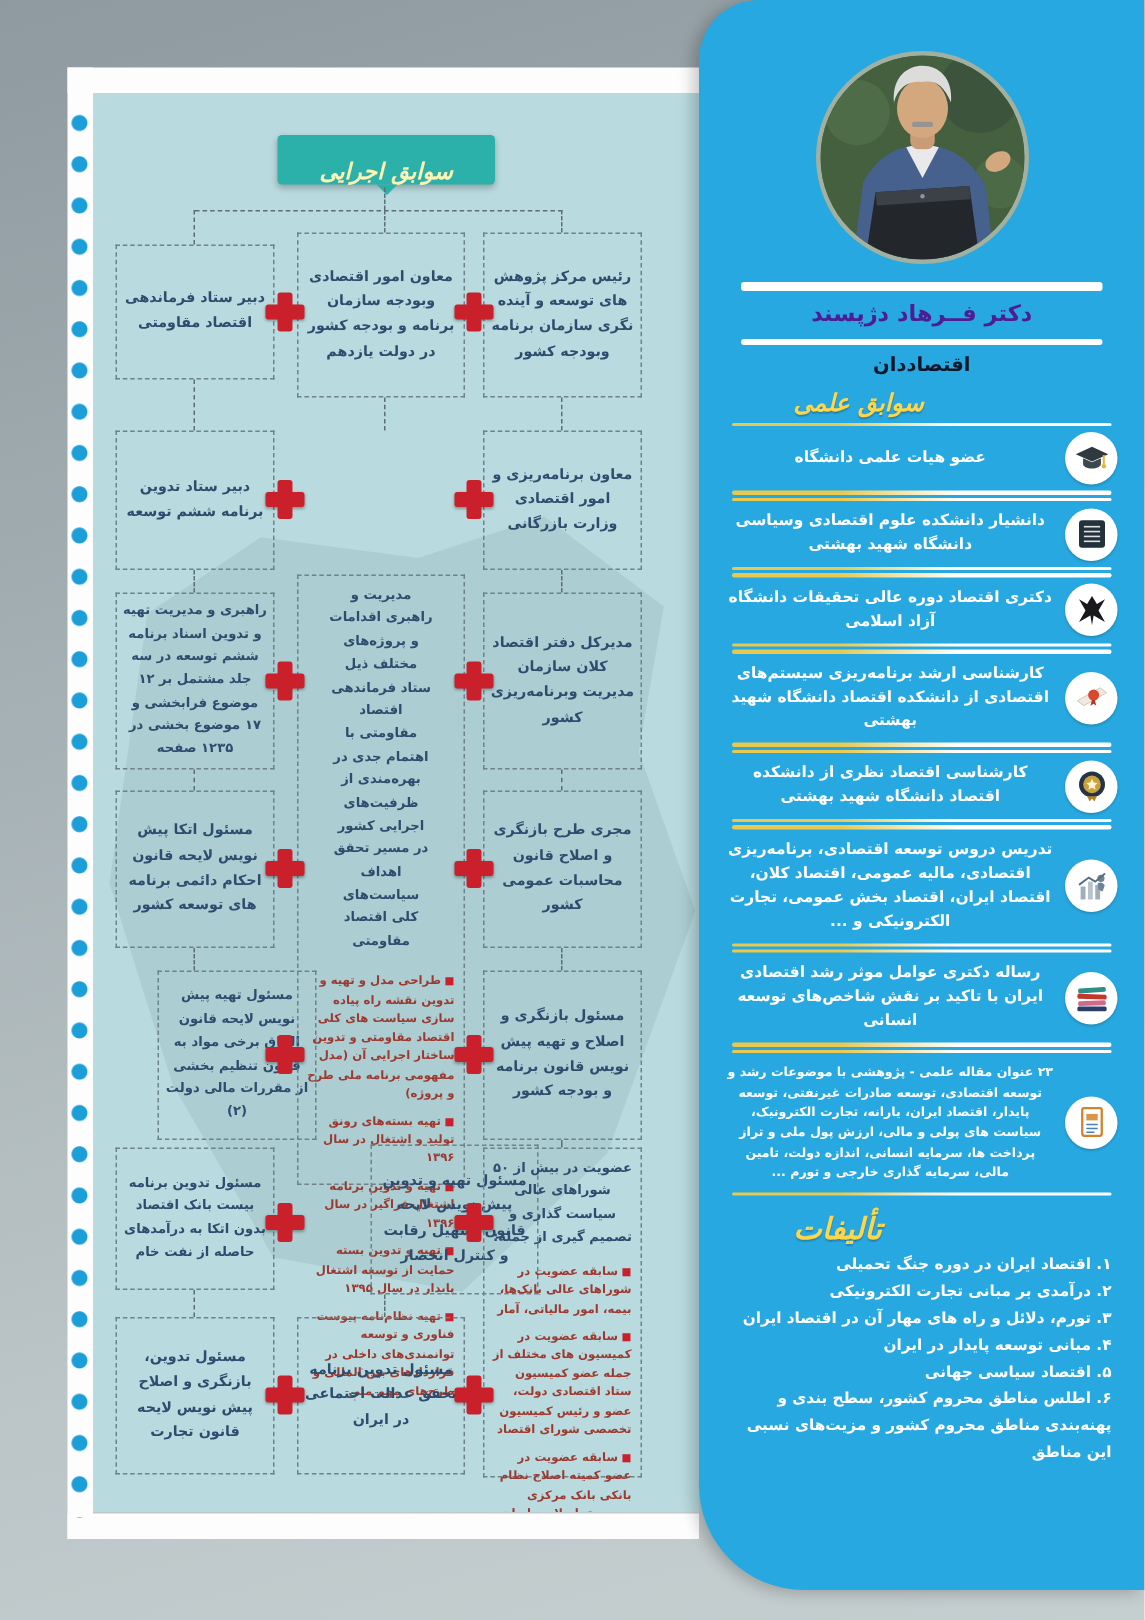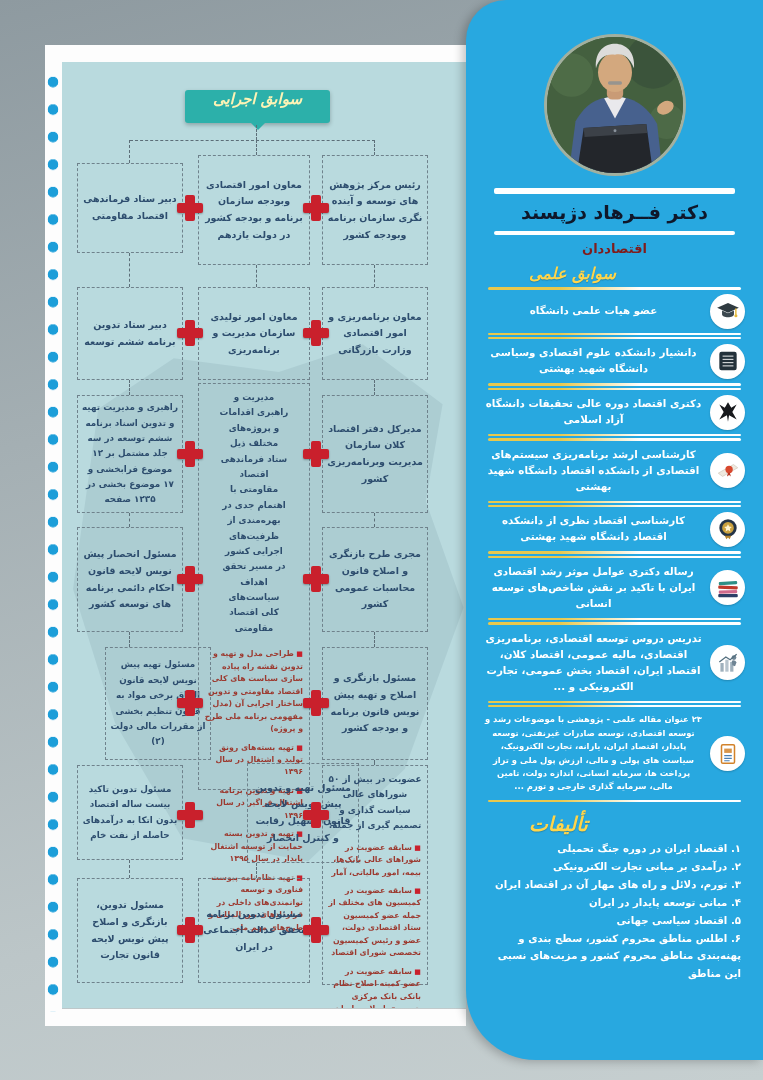--- a/index.html
+++ b/index.html
@@ -24,21 +24,21 @@
 
   
   .panel{
     position:absolute;left:62px;top:62px;width:404px;height:946px;
     background:#b9dade;overflow:hidden;direction:rtl;
   }
   .map{position:absolute;left:-10px;top:250px;width:420px;height:600px;opacity:.22;}
 
   .banner{
     position:absolute;left:123px;top:28px;width:145px;height:33px;
-    background:#2cb0aa;border-radius:3px;display:flex;align-items:flex-start;justify-content:center;
+    background:#2cb0aa;border-radius:3px;display:flex;align-items:flex-end;justify-content:center;
     box-shadow:0 2px 4px rgba(0,0,0,.25);
   }
   .banner::after{
     content:"";position:absolute;top:100%;left:50%;margin-left:-7px;
     border:7px solid transparent;border-top-color:#2cb0aa;
   }
   .banner span{color:#fdf3b5;font-size:15px;font-weight:bold;font-style:italic;letter-spacing:1px;}
 
   .conn{position:absolute;}
   .cv{border-right:1.6px dashed #5c6e78;width:0;}
@@ -74,23 +74,23 @@
     padding:30px 18px 10px;box-sizing:border-box;direction:rtl;overflow:hidden;
   }
   .photo{
     width:136px;height:136px;border-radius:50%;margin:4px auto 12px;overflow:hidden;
     border:3px solid rgba(255,255,255,.5);background:#44603f;
   }
   .photo svg{display:block;width:100%;height:100%;}
   .bar{height:6px;background:#ffffff;margin:6px 10px;border-radius:2px;}
   .bar.thin{height:4.5px;}
   .name{
-    margin:4px 0 2px;color:#0f172a;font-size:19px;font-weight:bold;text-align:center;line-height:1.3;
-  }
-  .role{color:#7f1d1d;font-size:13px;font-weight:bold;text-align:center;margin:6px 0 4px;}
+    margin:4px 0 2px;color:#4c1d95;font-size:15px;font-weight:bold;text-align:center;line-height:1.3;
+  }
+  .role{color:#0f172a;font-size:13px;font-weight:bold;text-align:center;margin:6px 0 4px;}
   .script-head{
     color:#ffd54a;font-size:16px;font-weight:bold;font-style:italic;
     text-align:right;padding-left:45px;text-align:left;margin:8px 0 4px;
     text-shadow:0 1px 1px rgba(0,0,0,.2);
   }
   .pub-head{font-size:20px;margin:10px 0 4px;}
 
   .sci-item{margin:0;}
   .gline{
     height:2.4px;border-radius:2px;margin:2px 4px;
@@ -154,37 +154,34 @@
     <div class="fbox" style="left:15px;top:101px;width:106px;height:90px;">
         <span>دبیر ستاد فرماندهی اقتصاد مقاومتی</span>
       </div>
     <div class="fbox" style="left:15px;top:225px;width:106px;height:93px;">
         <span>دبیر ستاد تدوین برنامه ششم توسعه</span>
       </div>
     <div class="fbox" style="left:15px;top:333px;width:106px;height:118px;font-size:8.8px;">
         <span>راهبری و مدیریت تهیه و تدوین اسناد برنامه ششم توسعه در سه جلد مشتمل بر ۱۲ موضوع فرابخشی و ۱۷ موضوع بخشی در ۱۲۳۵ صفحه</span>
       </div>
     <div class="fbox" style="left:15px;top:465px;width:106px;height:105px;">
-        <span>مسئول انحصار پیش نویس لایحه قانون احکام دائمی برنامه های توسعه کشور</span>
+        <span>مسئول اتکا پیش نویس لایحه قانون احکام دائمی برنامه های توسعه کشور</span>
       </div>
     <div class="fbox" style="left:15px;top:585px;width:106px;height:113px;font-size:8.8px;margin-left:28px;">
         <span>مسئول تهیه پیش نویس لایحه قانون الحاق برخی مواد به قانون تنظیم بخشی از مقررات مالی دولت (۲)</span>
       </div>
     <div class="fbox" style="left:15px;top:703px;width:106px;height:95px;font-size:8.8px;">
-        <span>مسئول تدوین تاکید بیست ساله اقتصاد بدون اتکا به درآمدهای حاصله از نفت خام</span>
+        <span>مسئول تدوین برنامه بیست بانک اقتصاد بدون اتکا به درآمدهای حاصله از نفت خام</span>
       </div>
     <div class="fbox" style="left:15px;top:816px;width:106px;height:105px;">
         <span>مسئول تدوین، بازنگری و اصلاح پیش نویس لایحه قانون تجارت</span>
       </div>
 
     <div class="fbox" style="left:136px;top:93px;width:112px;height:110px;">
         <span>معاون امور اقتصادی وبودجه سازمان برنامه و بودجه کشور در دولت یازدهم</span>
-      </div>
-    <div class="fbox" style="left:136px;top:225px;width:112px;height:93px;">
-        <span>معاون امور تولیدی سازمان مدیریت و برنامه‌ریزی</span>
       </div>
     <div class="fbox" style="left:136px;top:321px;width:112px;height:407px;justify-content:flex-start;">
       <p class="fpara">مدیریت و راهبری اقدامات و پروژه‌های مختلف ذیل ستاد فرماندهی اقتصاد مقاومتی با اهتمام جدی در بهره‌مندی از ظرفیت‌های اجرایی کشور در مسیر تحقق اهداف سیاست‌های کلی اقتصاد مقاومتی</p>
       <ul class="fbullets">
         <li>طراحی مدل و تهیه و تدوین نقشه راه پیاده سازی سیاست های کلی اقتصاد مقاومتی و تدوین ساختار اجرایی آن (مدل مفهومی برنامه ملی طرح و پروژه)</li>
         <li>تهیه بسته‌های رونق تولید و اشتغال در سال ۱۳۹۶</li>
         <li>تهیه و تدوین برنامه اشتغال فراگیر در سال ۱۳۹۶</li>
         <li>تهیه و تدوین بسته حمایت از توسعه اشتغال پایدار در سال ۱۳۹۵</li>
         <li>تهیه نظام‌نامه پیوست فناوری و توسعه توانمندی‌های داخلی در قراردادهای بین المللی و طرح‌های مهم ملی</li>
       </ul>
@@ -343,45 +340,45 @@
           <p>کارشناسی اقتصاد نظری از دانشکده اقتصاد دانشگاه شهید بهشتی</p>
         </div>
         <div class="gline"></div>
       </div>
 
       <div class="sci-item">
         <div class="gline"></div>
         <div class="sci-row">
           <span class="circ">
             <svg viewBox="0 0 24 24">
-                <rect x="3.5" y="6" width="17" height="3" rx="1" fill="#2e8f86" transform="rotate(-4 12 7.5)"></rect>
-                <rect x="3" y="10" width="18" height="3" rx="1" fill="#c0392b" transform="rotate(2 12 11.5)"></rect>
-                <rect x="3.5" y="14" width="17" height="3" rx="1" fill="#d06a8c" transform="rotate(-2 12 15.5)"></rect>
-                <rect x="3" y="17.5" width="18" height="3" rx="1" fill="#2c3e66"></rect>
-              </svg>
-          </span>
-          <p>رساله دکتری عوامل موثر رشد اقتصادی ایران با تاکید بر نقش شاخص‌های توسعه انسانی</p>
-        </div>
-        <div class="gline"></div>
-      </div>
-
-      <div class="sci-item">
-        <div class="gline"></div>
-        <div class="sci-row">
-          <span class="circ">
-            <svg viewBox="0 0 24 24">
                 <rect x="5" y="12" width="3" height="8" fill="#9fb0bc"></rect>
                 <rect x="9.5" y="9" width="3" height="11" fill="#b7c4cd"></rect>
                 <rect x="14" y="11" width="3" height="9" fill="#9fb0bc"></rect>
                 <circle cx="17.5" cy="7" r="2.2" fill="#6e8494"></circle>
                 <path d="M15.5,10 C17,9 19,9.5 19.8,11.5 L18.5,15 L16,14 Z" fill="#6e8494"></path>
                 <path d="M4,11 L10,6.5 L14,9 L20,4" stroke="#55707f" stroke-width="1.2" fill="none"></path>
               </svg>
           </span>
           <p>تدریس دروس توسعه اقتصادی، برنامه‌ریزی اقتصادی، مالیه عمومی، اقتصاد کلان، اقتصاد ایران، اقتصاد بخش عمومی، تجارت الکترونیکی و ...</p>
+        </div>
+        <div class="gline"></div>
+      </div>
+
+      <div class="sci-item">
+        <div class="gline"></div>
+        <div class="sci-row">
+          <span class="circ">
+            <svg viewBox="0 0 24 24">
+                <rect x="3.5" y="6" width="17" height="3" rx="1" fill="#2e8f86" transform="rotate(-4 12 7.5)"></rect>
+                <rect x="3" y="10" width="18" height="3" rx="1" fill="#c0392b" transform="rotate(2 12 11.5)"></rect>
+                <rect x="3.5" y="14" width="17" height="3" rx="1" fill="#d06a8c" transform="rotate(-2 12 15.5)"></rect>
+                <rect x="3" y="17.5" width="18" height="3" rx="1" fill="#2c3e66"></rect>
+              </svg>
+          </span>
+          <p>رساله دکتری عوامل موثر رشد اقتصادی ایران با تاکید بر نقش شاخص‌های توسعه انسانی</p>
         </div>
         <div class="gline"></div>
       </div>
 
       <div class="sci-item small">
         <div class="gline"></div>
         <div class="sci-row">
           <span class="circ">
             <svg viewBox="0 0 24 24">
                 <rect x="6" y="3.5" width="12" height="17" rx="1.2" fill="#ffffff" stroke="#d2822a" stroke-width="1.4"></rect>

